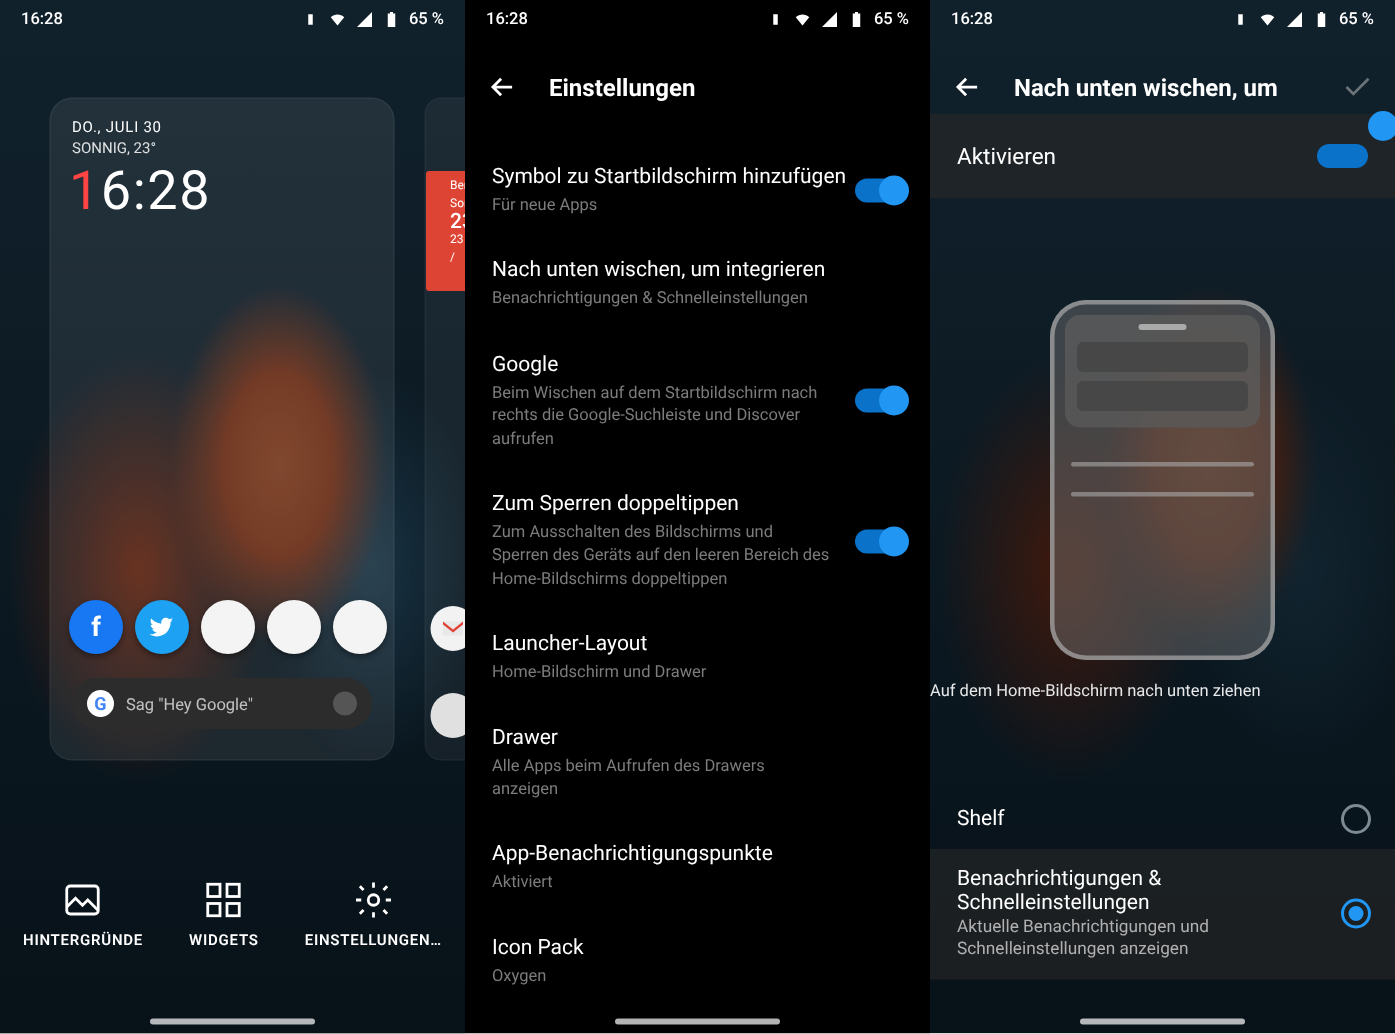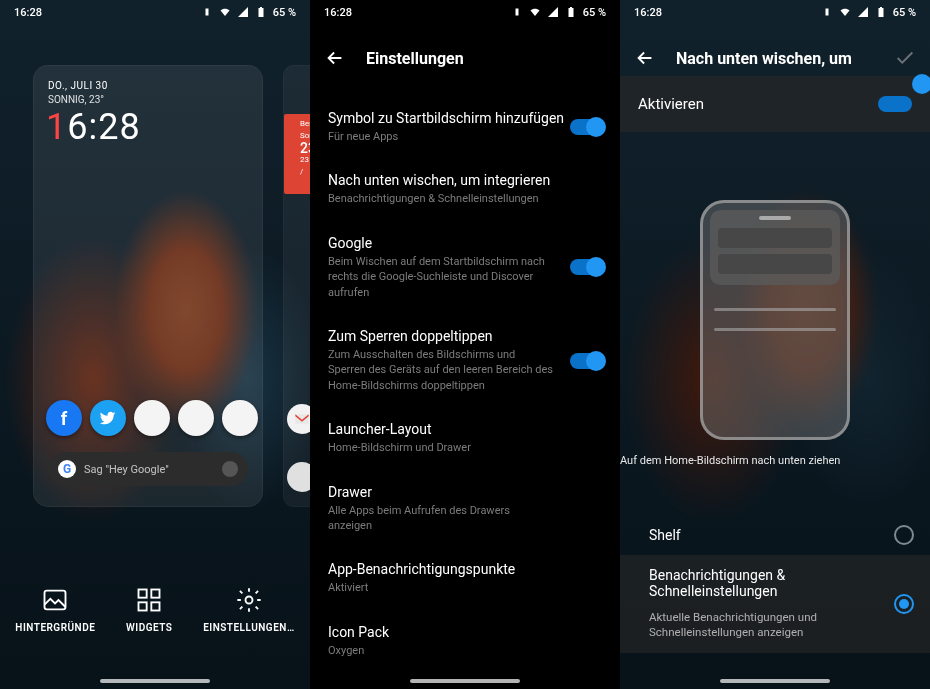--- a/index.html
+++ b/index.html
@@ -7,21 +7,21 @@
     background: #fff;
     font-family: -apple-system, BlinkMacSystemFont, "Segoe UI", Roboto, Arial, sans-serif;
     width: 930px; height: 689px; overflow: hidden;
   }
   .row { display: flex; width: 930px; height: 689px; }
   .screen { width: 310px; height: 689px; position: relative; color: #fff; overflow: hidden; }
   
   .statusbar { position: absolute; top: 0; left: 0; right: 0; height: 24px;
     display: flex; justify-content: space-between; align-items: center;
     padding: 0 14px; font-size: 11px; font-weight: 500; z-index: 50; }
-  .statusbar .right { display: flex; align-items: flex-start; gap: 6px; }
+  .statusbar .right { display: flex; align-items: flex-end; gap: 6px; }
   .ico { width: 12px; height: 12px; }
   .statusbar svg { fill: currentColor; }
   .gesture-bar { position: absolute; bottom: 6px; left: 50%; transform: translateX(-50%);
     width: 110px; height: 4px; border-radius: 2px; background: rgba(255,255,255,.7); z-index:50;}
   
   .s1 { background: radial-gradient(ellipse at 30% 20%, #10314a 0%, #0e2535 40%, #0b1820 80%); }
   .wall1 { position:absolute; inset:0; background:
     linear-gradient(180deg, #1e3a4d 0%, #0d1f2b 100%); }
   .wall1::before{ content:""; position:absolute; inset:0;
     background:
@@ -79,21 +79,21 @@
     box-shadow: inset 0 0 0 3px rgba(170,170,170,.7);}
   .phone-outline .shade{ position:absolute; top:10px; left:10px; right:10px; height:75px;
     background:rgba(90,90,90,.8); border-radius:10px;}
   .phone-outline .shade::before{content:"";position:absolute;left:38%;right:38%;top:6px;height:4px;border-radius:2px;background:#aaa;}
   .phone-outline .shade-row{position:absolute;left:8px;right:8px;height:20px;border-radius:4px;background:rgba(70,70,70,.9);}
   .shade-row.r1{top:18px;} .shade-row.r2{top:44px;}
   .phone-outline .line{position:absolute;left:14px;right:14px;height:3px;background:rgba(170,170,170,.6);border-radius:2px;}
   .line.l1{top:108px;} .line.l2{top:128px;}
   .hint{ position:absolute; top:454px; left:0; right:0; text-align:left; font-size:11px; opacity:.9;}
   .options{ position:absolute; left:0; right:0; bottom:36px;}
-  .opt{ padding:12px 50px 12px 29px; display:flex; flex-direction:column; gap:11px; position:relative;}
+  .opt{ padding:12px 50px 12px 18px; display:flex; flex-direction:column; gap:0; position:relative;}
   .opt.selected{ background:rgba(40,40,40,.6);}
   .opt .title{font-size:14px;}
   .opt .sub{font-size:11.5px; color:#b0b0b0; line-height:1.35;}
   .radio{position:absolute; right:16px; top:50%; transform:translateY(-50%);
     width:20px;height:20px;border-radius:50%; border:2px solid #7c8a94;}
   .opt.selected .radio{border-color:#2196f3;}
   .opt.selected .radio::after{content:"";position:absolute;inset:3px;border-radius:50%;background:#2196f3;}
 </style>
 </head>
 <body>

